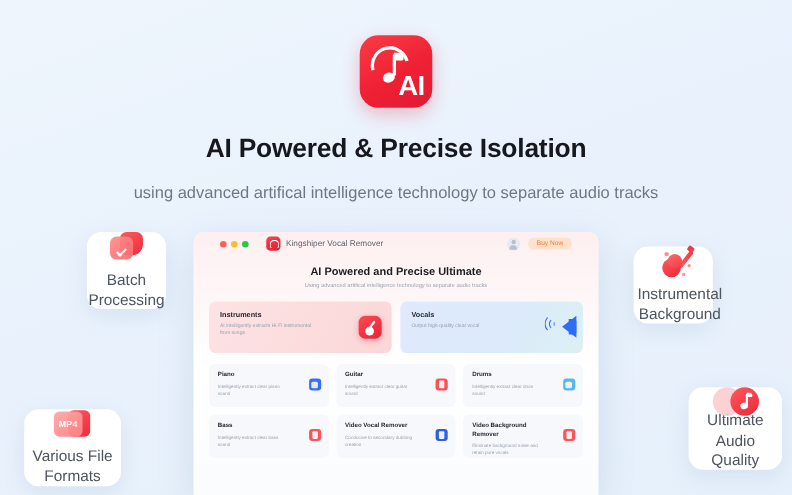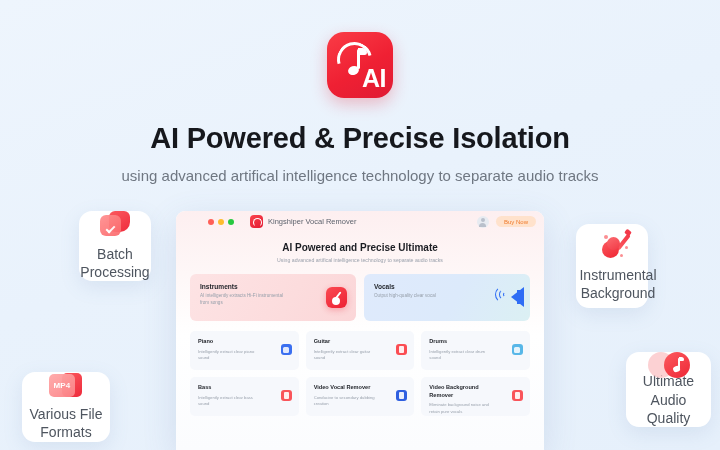--- a/index.html
+++ b/index.html
@@ -44,21 +44,21 @@
     border-radius: 0 6px 3px 0;
   }
   .hero-icon .ai {
     position: absolute; right: 7px; bottom: 5px;
     color: #fff; font-size: 25px; font-weight: bold; letter-spacing: -.5px;
     font-family: "Liberation Sans", sans-serif;
   }
 
   .hero-title {
     position: absolute; left: 0; top: 122px; width: 720px;
-    text-align: center; font-size: 29px; font-weight: bold;
+    text-align: center; font-size: 24px; font-weight: bold;
     color: #16181d; letter-spacing: -.2px;
   }
   .hero-sub {
     position: absolute; left: 0; top: 167px; width: 720px;
     text-align: center; font-size: 15px; color: #6f7782; font-weight: normal;
   }
 
   
   .window {
     position: absolute; left: 176px; top: 211px;
@@ -67,22 +67,21 @@
     border-radius: 9px 9px 0 0;
     box-shadow: 0 10px 34px rgba(80,110,160,.16);
     overflow: hidden;
   }
   .window-bg {
     position: absolute; inset: 0;
     background: linear-gradient(180deg, #fdeff0 0%, #fef7f7 26%, #ffffff 52%, #fbfcfe 100%);
   }
   .titlebar {
     position: relative; height: 21px; display: flex; align-items: center;
-    padding: 0 8px;
-    margin-left: 24px;
+    padding: 0 24px;
   }
   .dots { display: flex; gap: 4px; align-items: center; }
   .dot { width: 6px; height: 6px; border-radius: 50%; }
   .dot.r { background: #ff5f57; } .dot.y { background: #febc2e; } .dot.g { background: #28c840; }
   .app-mini-icon {
     width: 13px; height: 13px; border-radius: 4px; margin-left: 16px;
     background: linear-gradient(150deg,#fb424c,#e31b33);
     position: relative;
   }
   .app-mini-icon::after{
@@ -200,21 +199,21 @@
   
   .badge {
     position: absolute; background: #ffffff; border-radius: 13px;
     box-shadow: 0 6px 20px rgba(90,120,170,.13);
     display: flex; flex-direction: column; align-items: center;
     justify-content: center; text-align: center;
   }
   .badge .cap { font-size: 14px; color: #4e555f; line-height: 1.3; margin-top: 6px; }
   .b-batch { left: 79px; top: 211px; width: 72px; height: 70px; }
   .b-mp4   { left: 22px; top: 336px; width: 88px; height: 70px; margin-top: 36px; }
-  .b-instr { left: 576px; top: 224px; width: 72px; height: 84px; padding-left: 12px; }
+  .b-instr { left: 576px; top: 224px; width: 72px; height: 70px; padding-left: 12px; }
   .b-ultra { left: 626px; top: 352px; width: 85px; height: 75px; }
 
   .ic-batch { position: relative; width: 30px; height: 28px; }
   .ic-batch .bk {
     position: absolute; left: 9px; top: 0; width: 21px; height: 21px;
     border-radius: 6px 6px 10px 6px; background: linear-gradient(145deg,#fb5a5f,#ef2b3c);
   }
   .ic-batch .fr {
     position: absolute; left: 0; top: 4px; width: 21px; height: 21px;
     border-radius: 6px; background: linear-gradient(145deg,#ff8e8e,#fb6a6d); opacity: .93;

